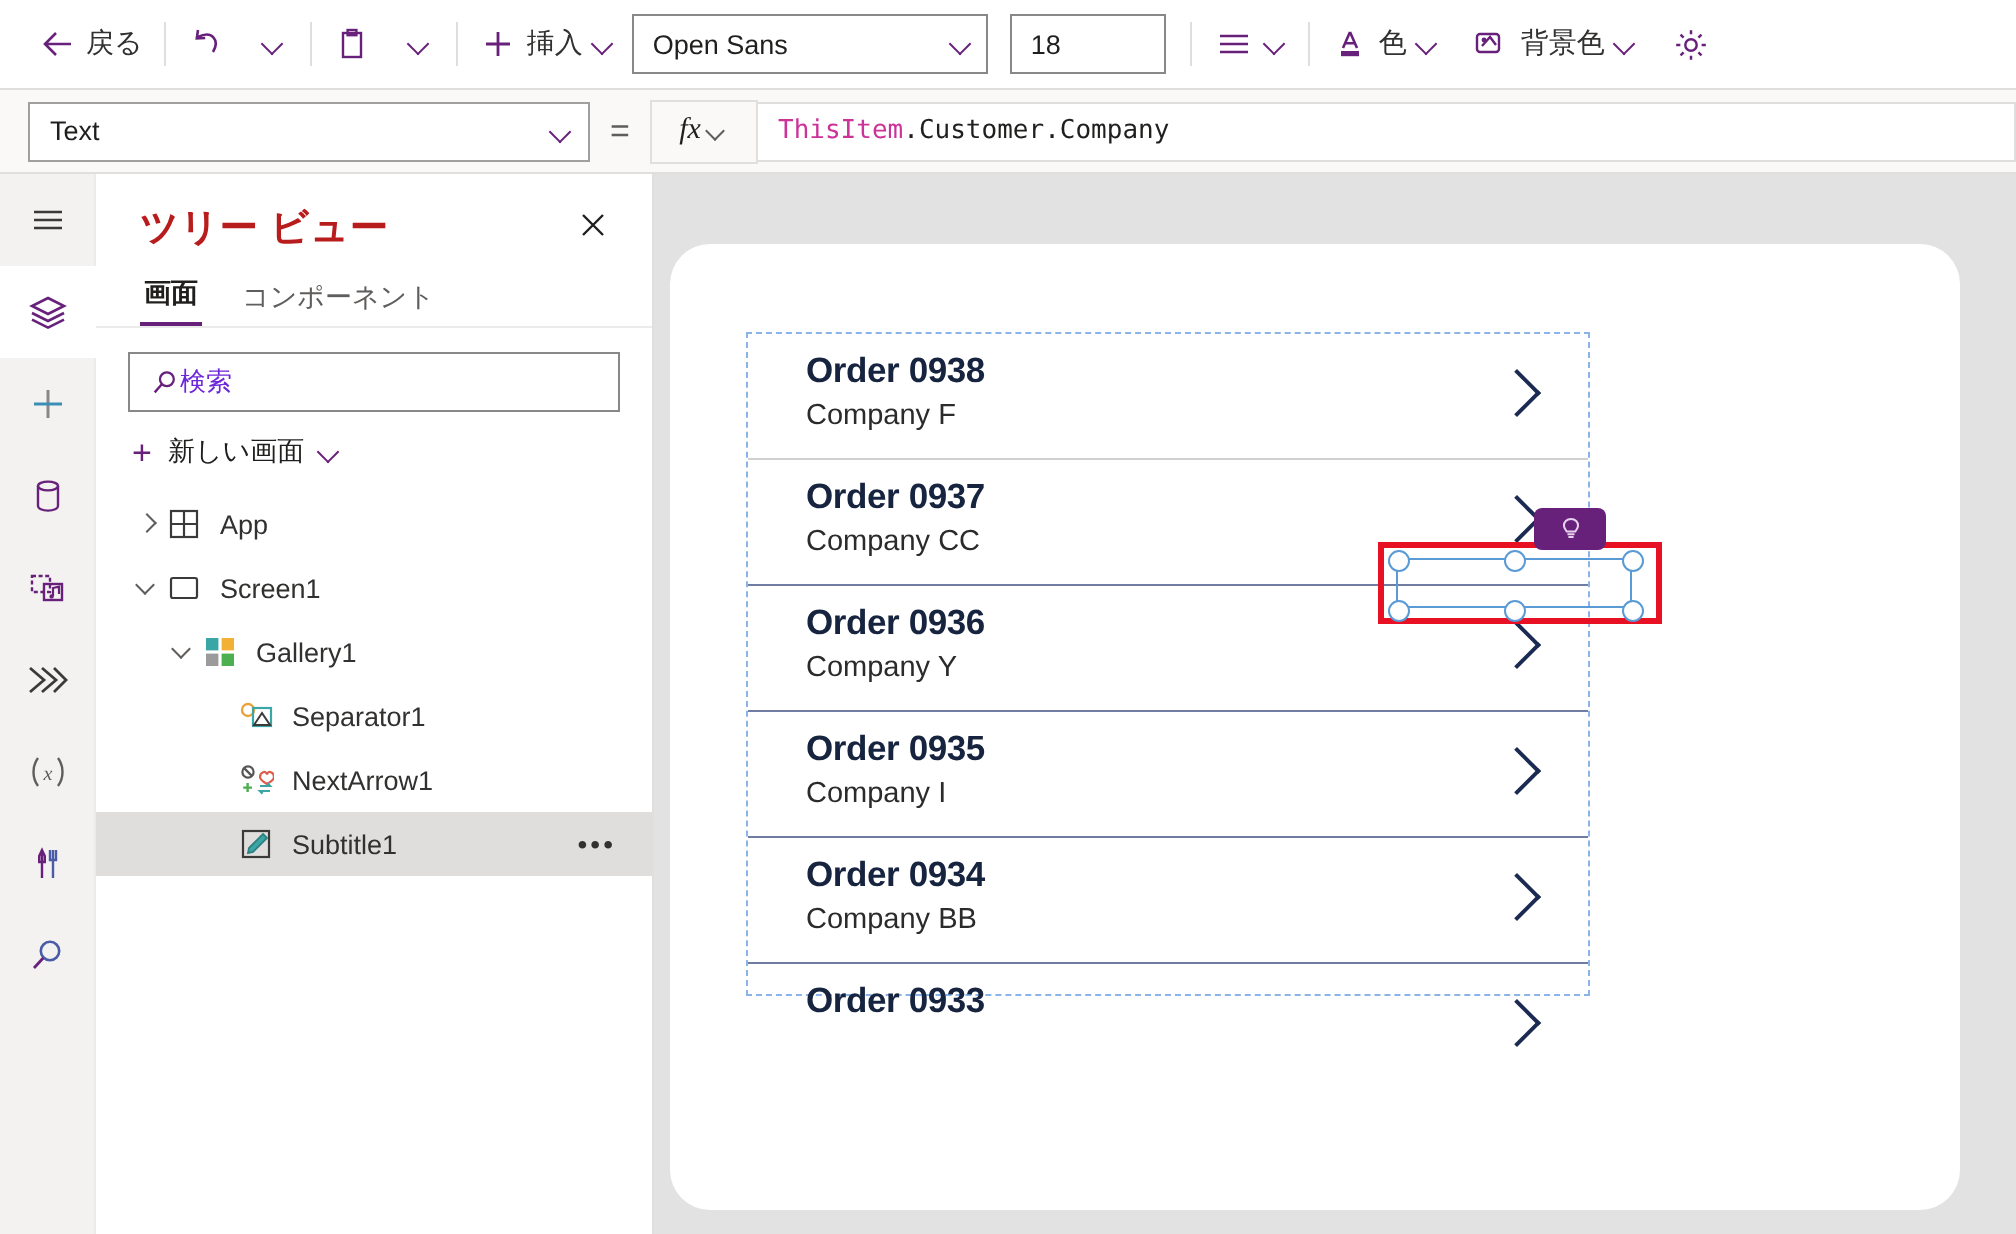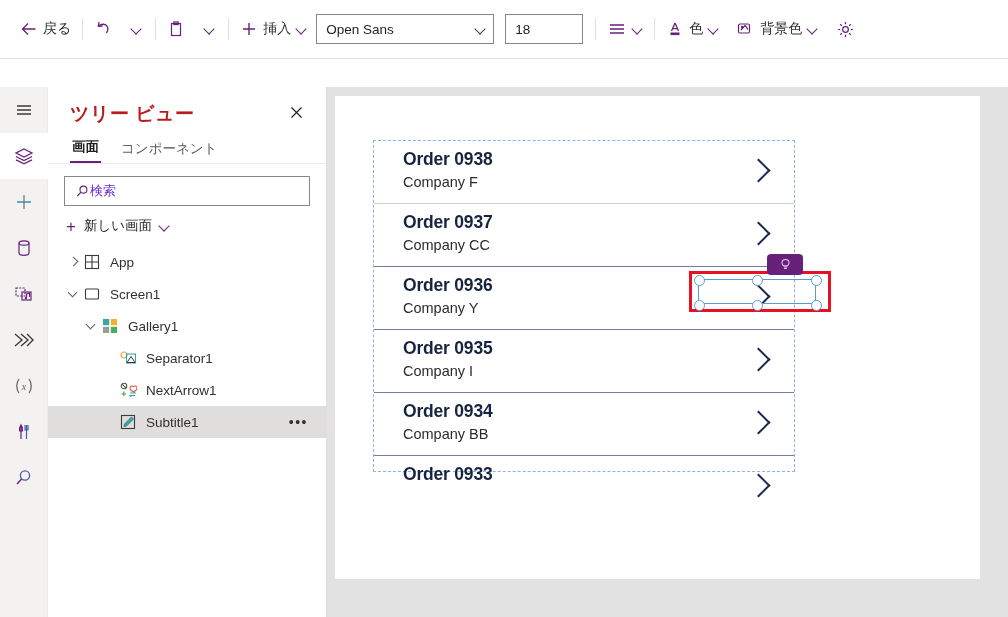--- a/index.html
+++ b/index.html
@@ -7,21 +7,21 @@
     width: 1008px; height: 617px;
     overflow: hidden;
     background: #ffffff;
     font-family: "Liberation Sans", "DejaVu Sans", sans-serif;
     -webkit-font-smoothing: antialiased;
   }
   #app { position: relative; width: 1008px; height: 617px; }
 
   
   .cmdbar {
-    position: absolute; left: 0; top: 0; width: 1008px; height: 59px;
+    position: absolute; left: 0; top: 0; width: 1008px; height: 45px;
     background: #ffffff;
     border-bottom: 1px solid #e1dfdd;
     display: flex; align-items: center;
     box-sizing: border-box;
     padding-left: 14px;
   }
   .cb-item {
     display: flex; align-items: center; height: 32px;
     padding: 0 6px; color: #68217a; font-size: 14px;
     cursor: default; white-space: nowrap;
@@ -141,23 +141,24 @@
   .tree-row .ticon { width: 20px; height:18px; display:flex; align-items:center; justify-content:center; margin-right:8px; flex:0 0 20px;}
   .tree-row .tlabel { white-space: nowrap; }
   .tree-row .dots { position:absolute; right: 18px; color:#323130; letter-spacing:1.5px; font-size: 14px; }
 
   
   .canvas-area {
     position: absolute; left: 327px; top: 87px; right: 0; bottom: 0;
     background: #e2e2e2;
   }
   .phone {
-    position: absolute; left: 8px; top: 9px; width: 645px; height: 483px;
+    position: absolute; left: 8px; top: 35px; width: 645px; height: 483px;
     background: #ffffff;
     overflow: hidden;
+    border-radius: 20px;
   }
   .gallery {
     position: absolute; left: 39px; top: 45px; width: 420px; height: 330px;
     outline: 1px dashed #8ab4e8;
     box-sizing: border-box;
   }
   .grow {
     position: relative; height: 63px; box-sizing: border-box;
     border-bottom: 1.5px solid #6f7da2;
     padding: 8px 0 0 29px;
@@ -285,20 +286,35 @@
     </div>
 
     <div class="cb-item" style="margin-left:6px;">
       <svg width="19" height="19" viewBox="0 0 20 20">
         <circle cx="10" cy="10" r="3" fill="none" stroke="#68217a" stroke-width="1.3"></circle>
         <path d="M10 2.2 v2.2 M10 15.6 v2.2 M2.2 10 h2.2 M15.6 10 h2.2 M4.5 4.5 l1.6 1.6 M13.9 13.9 l1.6 1.6 M15.5 4.5 l-1.6 1.6 M6.1 13.9 l-1.6 1.6" stroke="#68217a" stroke-width="1.3" fill="none"></path>
       </svg>
     </div>
   </div>
 
+  <div class="fbar">
+    <div class="prop-select">
+      <span>Text</span>
+      <span class="chev" style="margin-left:0;"></span>
+    </div>
+    <div class="eq-sign">=</div>
+    <div class="fx-btn">
+      <span>fx</span>
+      <span class="chev" style="margin-left:1px;"></span>
+    </div>
+    <div class="formula-input">
+      <span class="tok-this">ThisItem</span>
+        <span>.Customer.Company</span>
+    </div>
+  </div>
 
   <div class="rail">
 
     <div class="rail-btn">
       <svg width="20" height="20" viewBox="0 0 20 20">
         <path d="M3 6 H17 M3 10 H17 M3 14 H17" stroke="#3b3a39" stroke-width="1.3" fill="none"></path>
       </svg>
     </div>
 
     <div class="rail-btn active">

